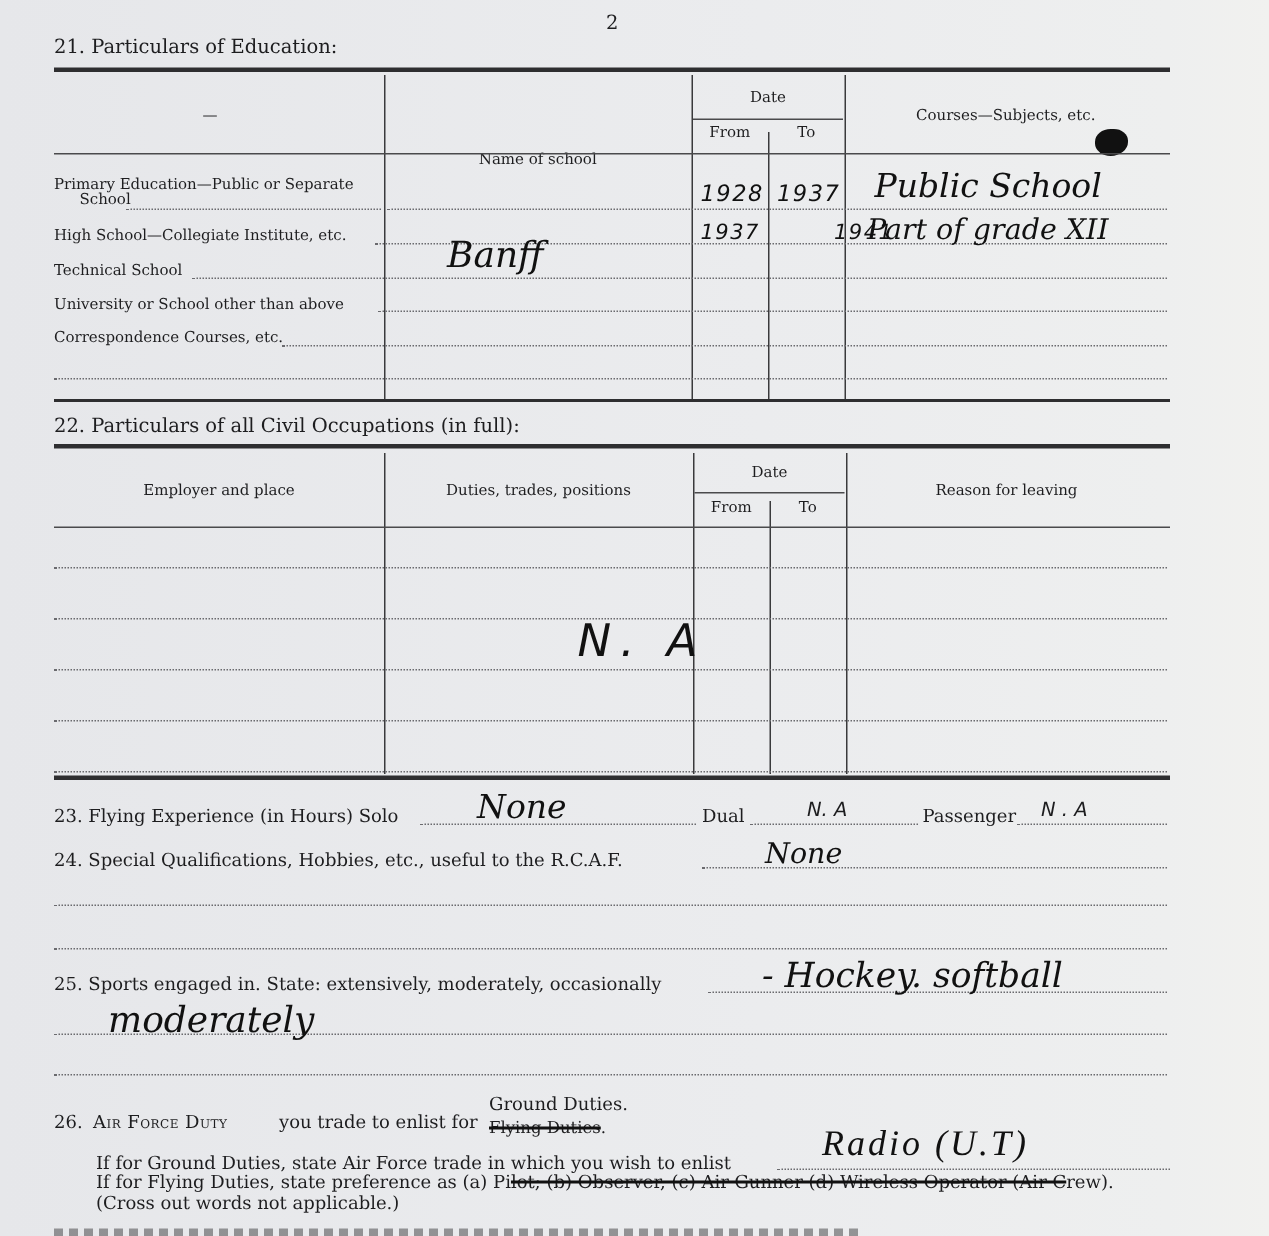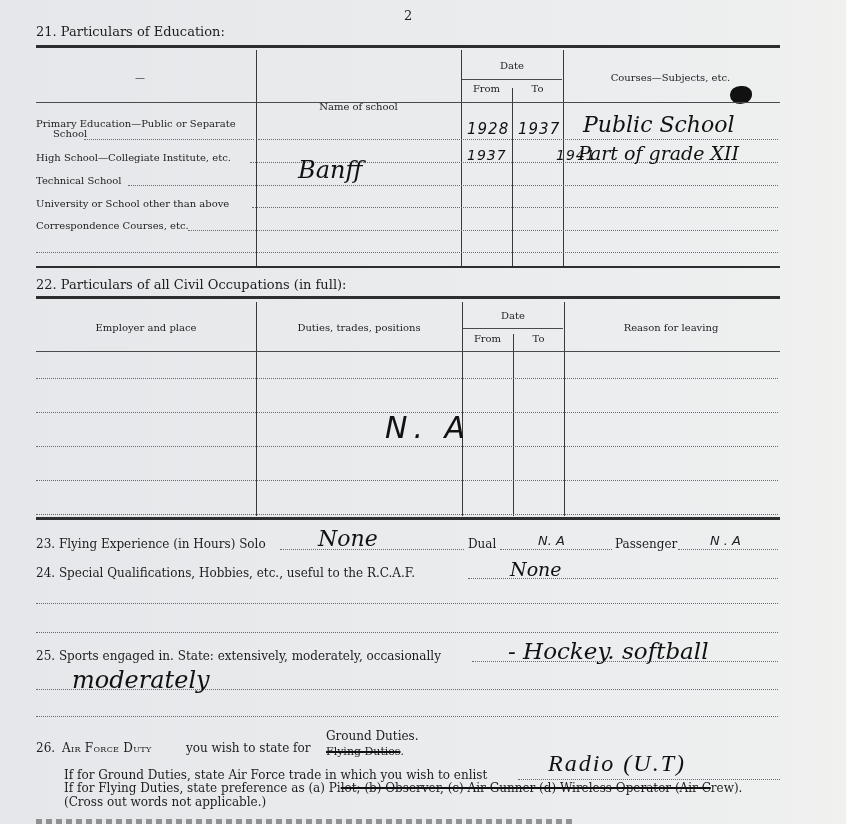--- a/index.html
+++ b/index.html
@@ -108,38 +108,38 @@
   <div class="rule-thick" style="left:36px; top:517px; width:744px;"></div>
 
   <div class="abs print" style="left:36px; top:537px;">23. Flying Experience (in Hours) Solo</div>
   <div class="dots" style="left:280px; top:549px; width:184px;"></div>
   <div class="abs hw" style="left:318px; top:526px; font-size:22px;">None</div>
   <div class="abs print" style="left:468px; top:537px;">Dual</div>
   <div class="dots" style="left:500px; top:549px; width:112px;"></div>
   <div class="abs" style="left:538px; top:533px; font-family:'DejaVu Sans',sans-serif; font-size:13px; font-style:italic;">N. A</div>
   <div class="abs print" style="left:615px; top:537px;">Passenger</div>
   <div class="dots" style="left:678px; top:549px; width:100px;"></div>
-  <div class="abs" style="left:710px; top:533px; font-family:'DejaVu Sans',sans-serif; font-size:13px; font-style:italic;">N . A</div>
+  <div class="abs" style="left:694px; top:533px; font-family:'DejaVu Sans',sans-serif; font-size:13px; font-style:italic;">N . A</div>
 
   <div class="abs print" style="left:36px; top:566px;">24. Special Qualifications, Hobbies, etc., useful to the R.C.A.F.</div>
   <div class="dots" style="left:468px; top:578px; width:310px;"></div>
   <div class="abs hw" style="left:510px; top:558px; font-size:19px;">None</div>
   <div class="dots" style="left:36px; top:603px; width:742px;"></div>
   <div class="dots" style="left:36px; top:632px; width:742px;"></div>
 
   <div class="abs print" style="left:36px; top:649px;">25. Sports engaged in.   State: extensively, moderately, occasionally</div>
   <div class="dots" style="left:472px; top:661px; width:306px;"></div>
   <div class="abs hw" style="left:508px; top:638px; font-size:23px;">- Hockey. softball</div>
   <div class="dots" style="left:36px; top:689px; width:742px;"></div>
   <div class="abs hw" style="left:72px; top:666px; font-size:24px;">moderately</div>
   <div class="dots" style="left:36px; top:716px; width:742px;"></div>
 
   <div class="abs print" style="left:36px; top:741px;">26.</div>
   <div class="abs print smallcaps" style="left:62px; top:741px; letter-spacing:0.3px;">Air Force Duty</div>
-  <div class="abs print" style="left:186px; top:741px;">you wish to state for</div>
+  <div class="abs print" style="left:186px; top:741px;">you trade to enlist for</div>
   <div class="abs print" style="left:326px; top:729px;">Ground Duties.</div>
   <div class="abs print" style="left:326px; top:745px; font-size:11px;text-align:center;"><span class="strike">Flying Duties</span><span>.</span></div>
 
   <div class="abs print" style="left:64px; top:768px;">If for Ground Duties, state Air Force trade in which you wish to enlist</div>
   <div class="dots" style="left:518px; top:779px; width:262px;"></div>
   <div class="abs" style="left:548px; top:750px; font-family:Liberation Serif, serif; font-size:24px; font-style:italic; letter-spacing:2px; color:#111;">Radio (U.T)</div>
 
   <div class="abs print" style="left:64px; top:781px;"><span>If for Flying Duties, state preference as (a)  Pi</span><span class="strike">lot; (b) Observer, (c) Air Gunner (d) Wireless Operator (Air C</span><span>rew).</span></div>
   <div class="abs print" style="left:64px; top:795px;">(Cross out words not applicable.)</div>
 

